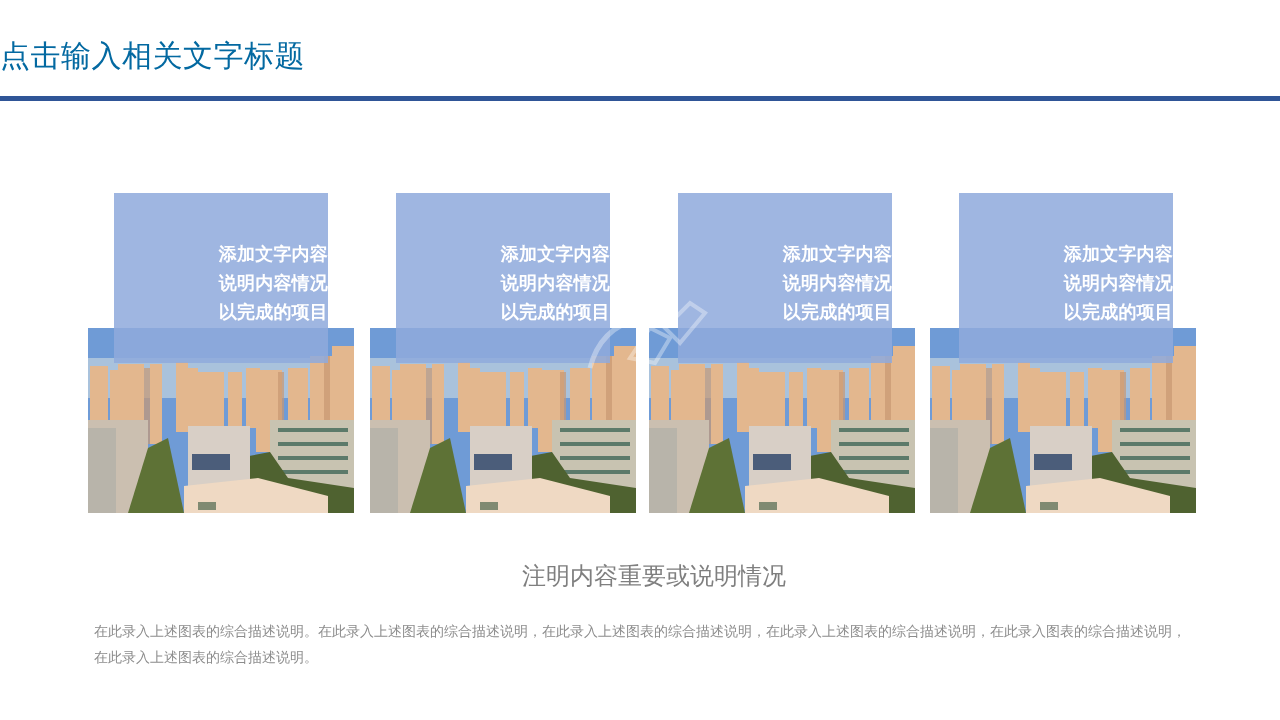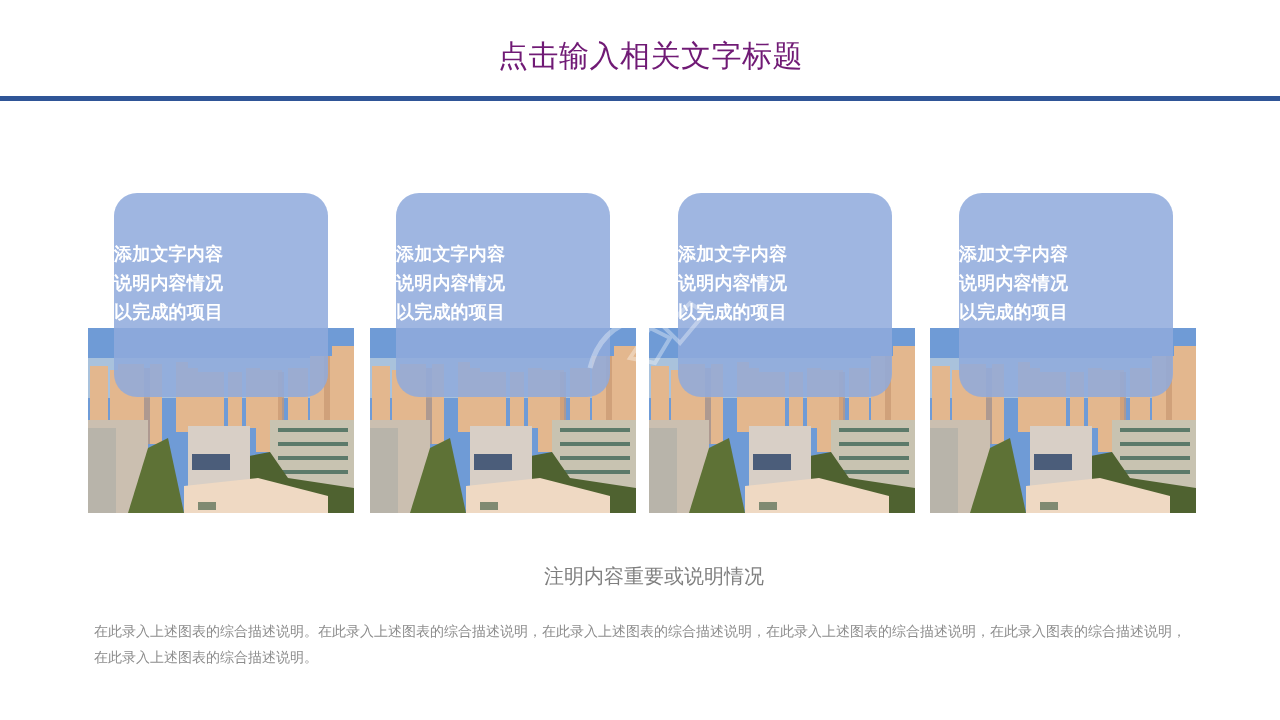--- a/index.html
+++ b/index.html
@@ -1,55 +1,53 @@
 <!DOCTYPE html>
 <html><head>
   <meta charset="utf-8">
   <style>
     * { margin: 0; padding: 0; box-sizing: border-box; }
     html, body { width: 1280px; height: 720px; background: #ffffff; overflow: hidden; }
     body { position: relative; font-family: "DejaVu Sans", "Liberation Sans", sans-serif; }
 
     .title {
       position: absolute; left: 0; top: 36px; width: 1280px;
-      text-align: center; font-size: 30px; color: #701a75; letter-spacing: 0.5px;
+      font-size: 30px; color: #0369a1; letter-spacing: 0.5px;
       line-height: 40px;
-      padding-left: 21px;
     }
     .title-bar {
       position: absolute; left: 0; top: 96px; width: 1280px; height: 5px;
       background: #2f5597;
     }
 
     .photo {
       position: absolute; top: 328px; width: 266px; height: 185px; overflow: hidden;
       background: linear-gradient(180deg, #5b8fd0 0%, #86aede 18%, #b9c9d6 32%, #e3c9a6 46%, #c9a882 60%, #6d7a50 78%, #4d5a34 100%);
     }
     .photo svg { position: absolute; left: 0; top: 0; width: 266px; height: 185px; }
 
     .card {
-      position: absolute; top: 193px; width: 214px; height: 204px;
+      position: absolute; top: 193px; width: 214px; height: 170px;
       background: rgba(143, 170, 220, 0.86);
-      display: flex; flex-direction: column; align-items: flex-start; justify-content: flex-start;
+      display: flex; flex-direction: column; align-items: flex-end; justify-content: flex-start;
       padding-top: 46px;
-      border-radius: 23px;
     }
     .card span {
       display: block; color: #ffffff; font-size: 18px; line-height: 29px;
       text-align: center; font-weight: bold; letter-spacing: 0.2px;
     }
 
     .watermark {
       position: absolute; left: 580px; top: 288px; width: 140px; height: 90px;
       pointer-events: none; opacity: 0.35;
     }
 
     .subtitle {
       position: absolute; left: 0; top: 558px; width: 1280px; text-align: center;
-      font-size: 20px; color: #7f7f7f; line-height: 36px; padding-left: 28px;
+      font-size: 24px; color: #7f7f7f; line-height: 36px; padding-left: 28px;
     }
     .desc {
       position: absolute; left: 94px; top: 618px; width: 1100px; text-align: left;
       font-size: 14px; color: #8c8c8c; line-height: 26px;
     }
   </style>
 </head>
 <body>
 
 <div class="title">点击输入相关文字标题</div>

